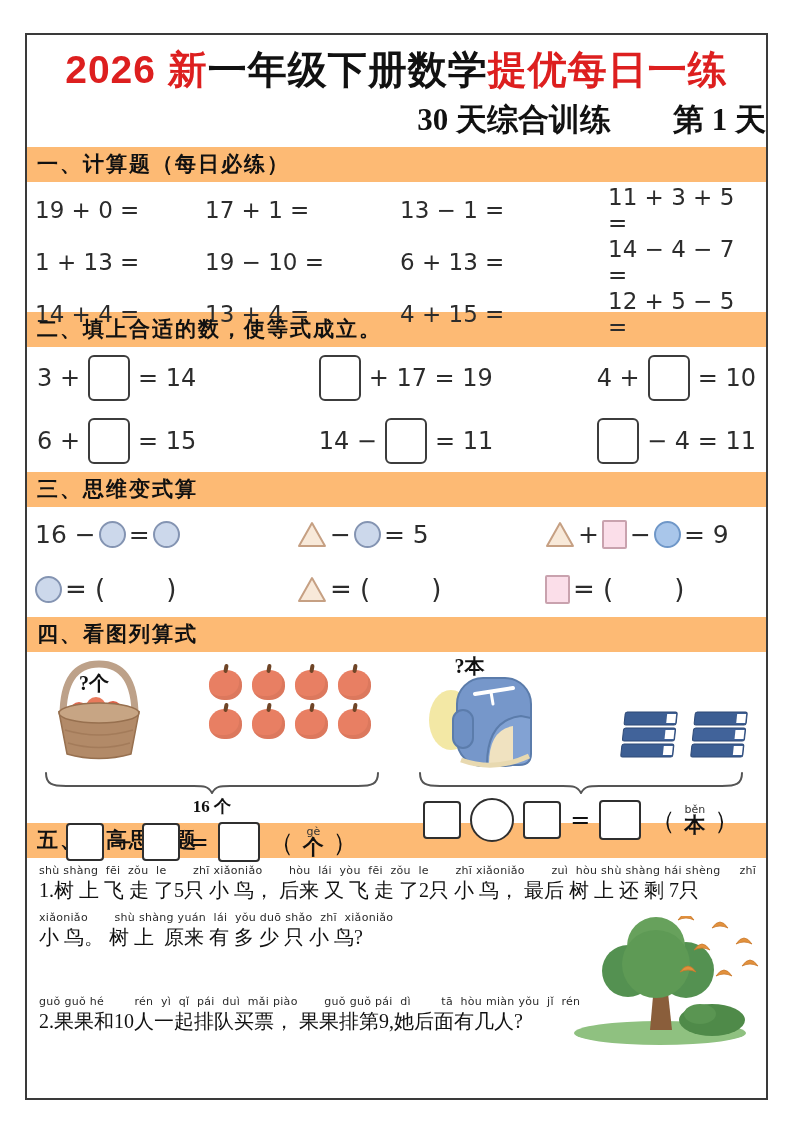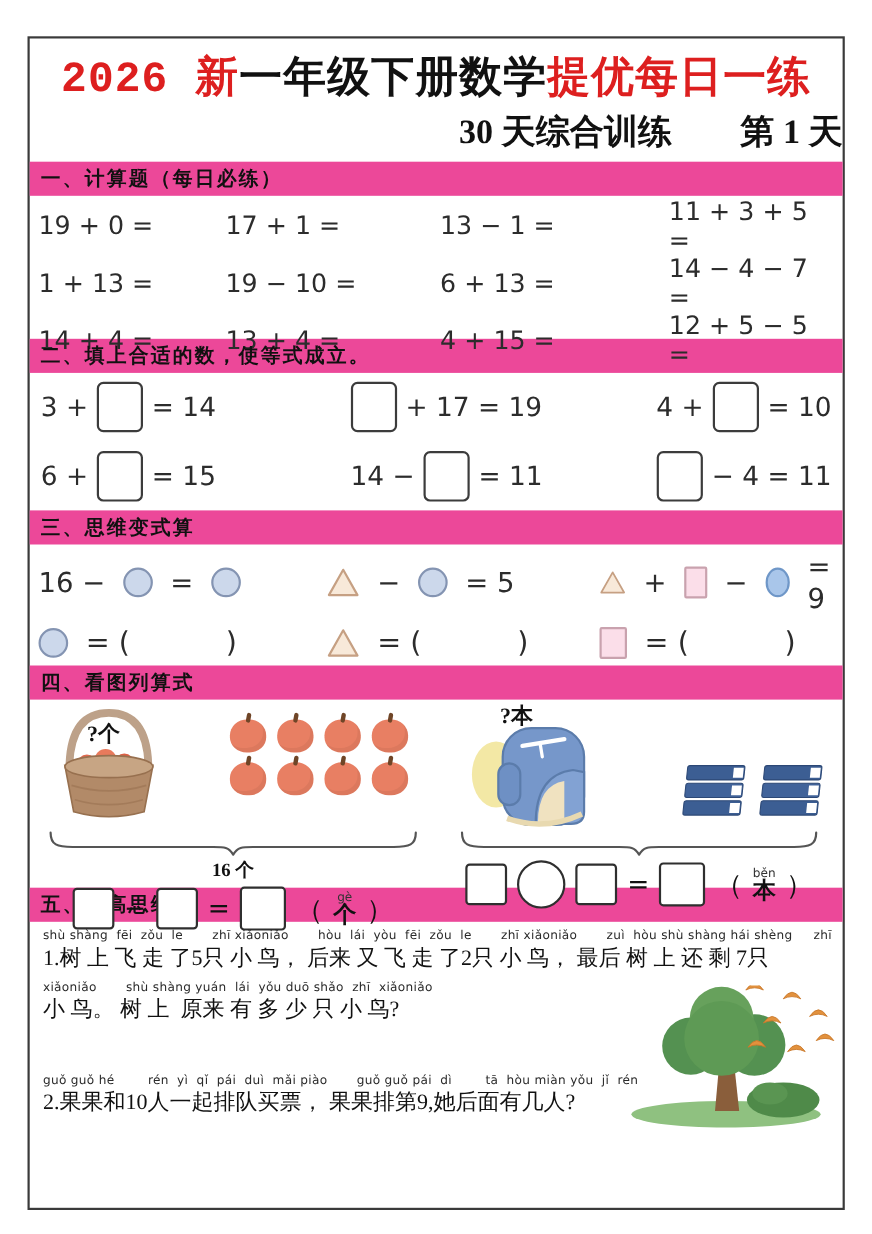--- a/index.html
+++ b/index.html
@@ -3,47 +3,47 @@
 <meta charset="utf-8">
 <style>
   * { box-sizing: border-box; margin: 0; padding: 0; }
   html,body { background:#fff; }
   .page { position:relative; width:793px; height:1122px; background:#fff;
           font-family:"DejaVu Sans", sans-serif; color:#111; overflow:hidden; }
   .frame { position:absolute; left:25px; top:33px; width:743px; height:1067px;
            border:2px solid #3a3a3a; background:#fff; }
 
   
-  .title { margin-top:8px; text-align:center; font-family:Liberation Mono, monospace;
+  .title { margin-top:8px; text-align:center; font-family:Liberation Sans, sans-serif;
            font-weight:bold; font-size:39px; letter-spacing:1px; white-space:nowrap; }
   .title .red { color:#dd1f1f; }
   .subtitle { text-align:right; font-family:"Liberation Serif","DejaVu Serif",serif;
               font-weight:bold; font-size:31px; margin:2px 0 6px; }
 
   
-  .banner { background:#ec4899; font-weight:bold; font-size:18px; letter-spacing:2px;
+  .banner { background:#fdba74; font-weight:bold; font-size:21px; letter-spacing:2px;
             padding:3px 0 4px 10px; color:#111; }
 
   
   .sec-calc { height:130px; display:grid; grid-template-columns:170px 195px 208px 1fr;
               align-items:center; padding:2px 8px; font-size:23px; color:#2c2c2c; }
 
   
   .sec-fill { height:125px; display:grid; grid-template-columns:1fr 1fr 1fr;
               align-items:center; padding:0 10px; font-size:24px; color:#2c2c2c; }
   .fill-eq { display:flex; align-items:center; gap:8px; }
   .fill-eq:nth-child(3n+2) { padding-left:42px; }
   .fill-eq:nth-child(3n)   { justify-content:flex-end; }
   .fillbox { display:inline-block; width:42px; height:46px; border:2px solid #3c3c3c;
              border-radius:6px; background:#fff; }
 
   
   .sec-shapes { height:110px; display:grid; grid-template-columns:262px 248px 1fr;
                 align-items:center; padding:0 8px; font-size:25px; color:#2c2c2c; }
-  .sh-eq { display:flex; align-items:center; gap:16px; }
+  .sh-eq { display:flex; align-items:center; gap:3px; }
   .sh-circle { display:inline-block; width:27px; height:27px; border-radius:50%;
                background:#ccd8eb; border:2px solid #8494b2; }
   .sh-circle.blue { background:#a9c6ea; border-color:#6f97c8; }
   .sh-square { display:inline-block; width:25px; height:29px; background:#fbdee9;
                border:2px solid #c9a2ae; border-radius:2px; }
   .paren-gap { display:inline-block; width:55px; }
   .ansfont { font-size:26px; }
 
   
   .sec-pics { height:171px; display:flex; }

